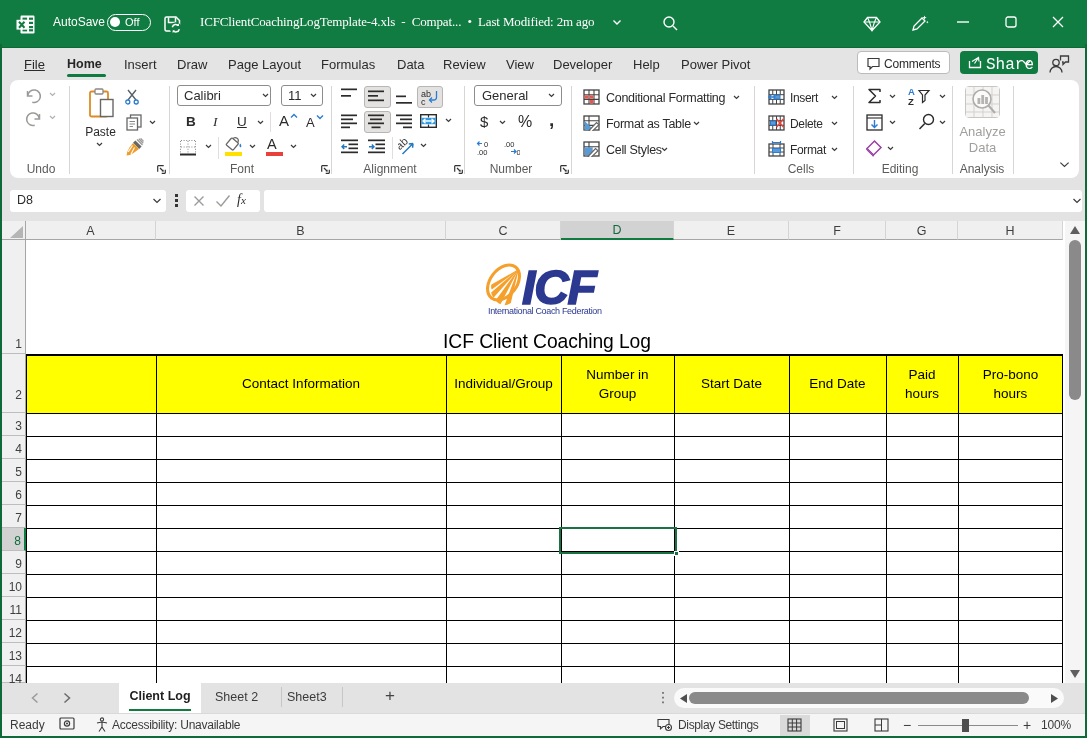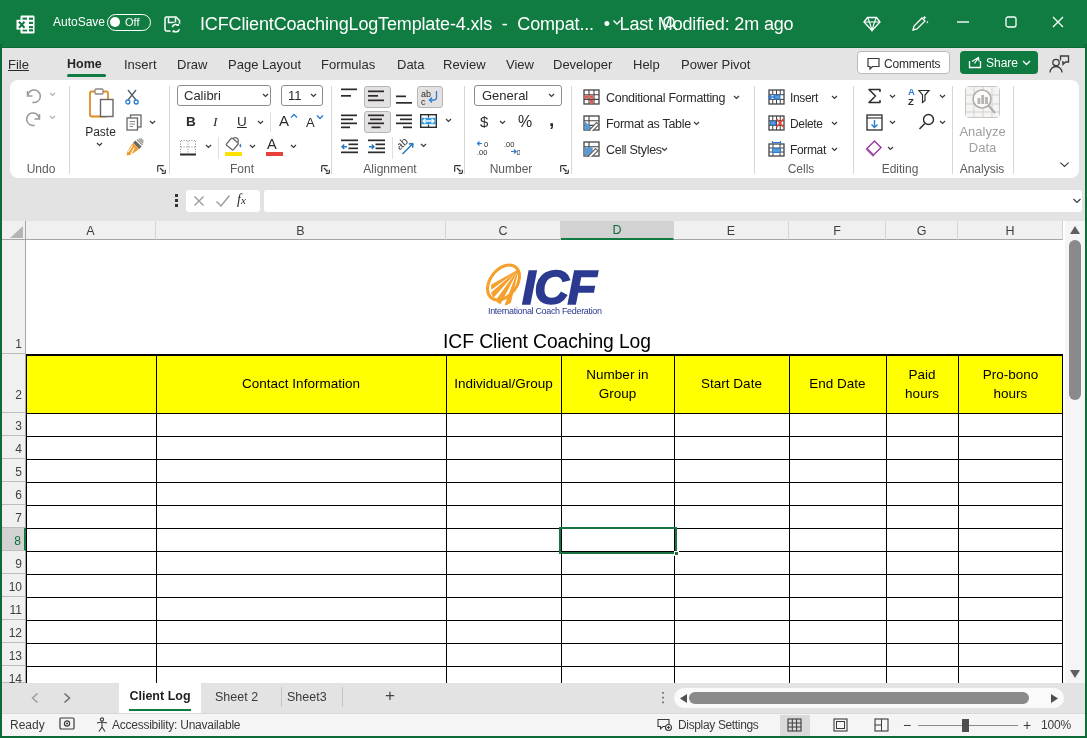--- a/index.html
+++ b/index.html
@@ -59,21 +59,21 @@
   </div>
 
   <svg class="abs" style="left:163px; top:15px;" width="20" height="20" viewBox="0 0 20 20">
     <path d="M2 3.5 a1.5 1.5 0 0 1 1.5-1.5 h9.5 l3.5 3.5 v9 a1.5 1.5 0 0 1 -1.5 1.5 h-11.5 a1.5 1.5 0 0 1 -1.5-1.5 z" fill="none" stroke="#fff" stroke-width="1.5"></path>
     <path d="M5.5 2.5 v5 h7 v-5" fill="none" stroke="#fff" stroke-width="1.5"></path>
     <circle cx="12.8" cy="13.2" r="6" fill="#107c41"></circle>
     <path d="M9.3 12.2 a3.6 3.6 0 0 1 6.3-1.4 M16.3 14.2 a3.6 3.6 0 0 1 -6.3 1.4" fill="none" stroke="#fff" stroke-width="1.5"></path>
     <path d="M15.9 8.3 v2.6 h-2.6 z" fill="#fff"></path>
     <path d="M9.7 18.1 v-2.6 h2.6 z" fill="#fff"></path>
   </svg>
-  <div class="abs txt" style="left:200px; top:14px; font-size:18px; letter-spacing:-0.15px;">ICFClientCoachingLogTemplate-4.xls&nbsp;&nbsp;-&nbsp;&nbsp;Compat...&nbsp;&nbsp;•&nbsp;&nbsp;Last Modified: 2m ago</div>
+  <div class="abs txt" style="left:200px; top:14px; font-size:13px; letter-spacing:-0.15px;font-family:Liberation Serif, serif;">ICFClientCoachingLogTemplate-4.xls&nbsp;&nbsp;-&nbsp;&nbsp;Compat...&nbsp;&nbsp;•&nbsp;&nbsp;Last Modified: 2m ago</div>
   <svg class="abs" style="left:612px; top:19px;" width="10" height="7" viewBox="0 0 10 7">
       <path d="M1.5 1.5 L5 5 L8.5 1.5" stroke="#fff" stroke-width="1.4" fill="none"></path>
     </svg>
 
   <svg class="abs" style="left:662px; top:15px;" width="17" height="17" viewBox="0 0 17 17">
     <circle cx="7" cy="7" r="5" fill="none" stroke="#fff" stroke-width="1.4"></circle>
     <line x1="11" y1="11" x2="15" y2="15" stroke="#fff" stroke-width="1.4"></line>
   </svg>
 
   <svg class="abs" style="left:863px; top:16px;" width="18" height="16" viewBox="0 0 18 16">
@@ -92,21 +92,21 @@
     </svg>
   <svg class="abs" style="left:1005px; top:16px;" width="12" height="12" viewBox="0 0 12 12">
       <rect x="1" y="1" width="10" height="10" rx="2" fill="none" stroke="#fff" stroke-width="1.3"></rect>
     </svg>
   <svg class="abs" style="left:1052px; top:16px;" width="12" height="12" viewBox="0 0 12 12">
       <path d="M1 1 L11 11 M11 1 L1 11" stroke="#fff" stroke-width="1.3"></path>
     </svg>
 </div>
 
 <div id="tabrow" class="abs">
-  <div class="rtab" style="left:8px;text-decoration:underline;">File</div>
+  <div class="rtab" style="left:24px;text-decoration:underline;">File</div>
   <div class="rtab" style="left:67px; color:#262626; font-weight:bold; font-size:12.5px;">Home</div>
   <div class="abs" style="left:67px; top:26px; width:39px; height:3px; background:#0f7b41; border-radius:2px;"></div>
   <div class="rtab" style="left:124px;">Insert</div>
   <div class="rtab" style="left:177px;">Draw</div>
   <div class="rtab" style="left:228px;">Page Layout</div>
   <div class="rtab" style="left:321px;">Formulas</div>
   <div class="rtab" style="left:397px;">Data</div>
   <div class="rtab" style="left:443px;">Review</div>
   <div class="rtab" style="left:506px;">View</div>
   <div class="rtab" style="left:553px;">Developer</div>
@@ -118,21 +118,21 @@
         <path d="M2 2.5 h11 v8 h-6.5 l-2.5 2.5 v-2.5 h-2 z" fill="none" stroke="#3b3b3b" stroke-width="1.2"></path>
       </svg>
     <div class="abs" style="left:26px; top:4.5px; font-size:12px; letter-spacing:-0.2px; color:#2b2b2b;">Comments</div>
   </div>
 
   <div class="abs" style="left:960px; top:3px; width:78px; height:23px; background:#0f7b41; border-radius:4px;">
     <svg class="abs" style="left:8px; top:5px;" width="14" height="13" viewBox="0 0 14 13">
         <path d="M1.5 5 v6.5 h11 V5" fill="none" stroke="#fff" stroke-width="1.3"></path>
         <path d="M4 5.5 L10.5 1.5 L11 5.5 M10.5 1.5 L6.5 7.5" fill="none" stroke="#fff" stroke-width="1.2"></path>
       </svg>
-    <div class="abs" style="left:26px; top:4.5px; font-size:12px; color:#fff;">Share</div>
+    <div class="abs" style="left:26px; top:4.5px; font-size:16px; color:#fff;font-family:Liberation Mono, monospace;">Share</div>
     <svg class="abs" style="left:62px; top:9px;" width="9" height="6" viewBox="0 0 9 6">
         <path d="M1 1 L4.5 4.5 L8 1" stroke="#fff" stroke-width="1.3" fill="none"></path>
       </svg>
   </div>
 
   <svg class="abs" style="left:1048px; top:6px;" width="22" height="20" viewBox="0 0 22 20">
     <circle cx="8" cy="8.5" r="3.2" fill="none" stroke="#3b3b3b" stroke-width="1.3"></circle>
     <path d="M2 18.5 a6 6 0 0 1 12 0" fill="none" stroke="#3b3b3b" stroke-width="1.3"></path>
     <path d="M12.5 6.5 v-4.5 h8 v6 h-3 l-2.5 2.5 v-2.5 h-1" fill="none" stroke="#3b3b3b" stroke-width="1.3"></path>
   </svg>
@@ -471,20 +471,26 @@
   <div class="abs" style="left:945px; top:44px; width:55px; text-align:center; font-size:13px; color:#a19f9d;">Analyze</div>
   <div class="abs" style="left:945px; top:60px; width:55px; text-align:center; font-size:13px; color:#a19f9d;">Data</div>
   <div class="glabel" style="left:912px; width:120px; top:82px;">Analysis</div>
   <div class="gsep" style="left:1003px; top:6px; height:88px;"></div>
   <svg class="abs" style="left:1049px; top:81px;" width="11" height="7" viewBox="0 0 12 7">
       <path d="M1.5 1.5 L6 5.5 L10.5 1.5" stroke="#3b3b3b" stroke-width="1.3" fill="none"></path>
     </svg>
 </div>
 
 <div id="fbar" class="abs">
+  <div class="abs" style="left:8px; top:12px; width:156px; height:22px; background:#fff; border-radius:3px;">
+    <div class="abs" style="left:7px; top:3px; font-size:12.5px; color:#2b2b2b;">D8</div>
+    <svg class="abs" style="left:142px; top:8px;" width="10" height="6" viewBox="0 0 10 6">
+        <path d="M1.5 1 L5 4.5 L8.5 1" stroke="#3b3b3b" stroke-width="1.2" fill="none"></path>
+      </svg>
+  </div>
   <div class="abs" style="left:173px; top:16px; width:3px; height:3px; background:#333;"></div>
     <div class="abs" style="left:173px; top:21px; width:3px; height:3px; background:#333;"></div>
     <div class="abs" style="left:173px; top:26px; width:3px; height:3px; background:#333;"></div>
   <div class="abs" style="left:184px; top:12px; width:74px; height:22px; background:#fff; border-radius:3px;">
     <svg class="abs" style="left:7px; top:5px;" width="12" height="12" viewBox="0 0 12 12">
         <path d="M1.5 1.5 L10.5 10.5 M10.5 1.5 L1.5 10.5" stroke="#9d9b99" stroke-width="1.4" fill="none"></path>
       </svg>
     <svg class="abs" style="left:29px; top:4px;" width="16" height="14" viewBox="0 0 16 14">
         <path d="M1.5 7.5 L6 12 L14.5 1.5" stroke="#9d9b99" stroke-width="1.4" fill="none"></path>
       </svg>

